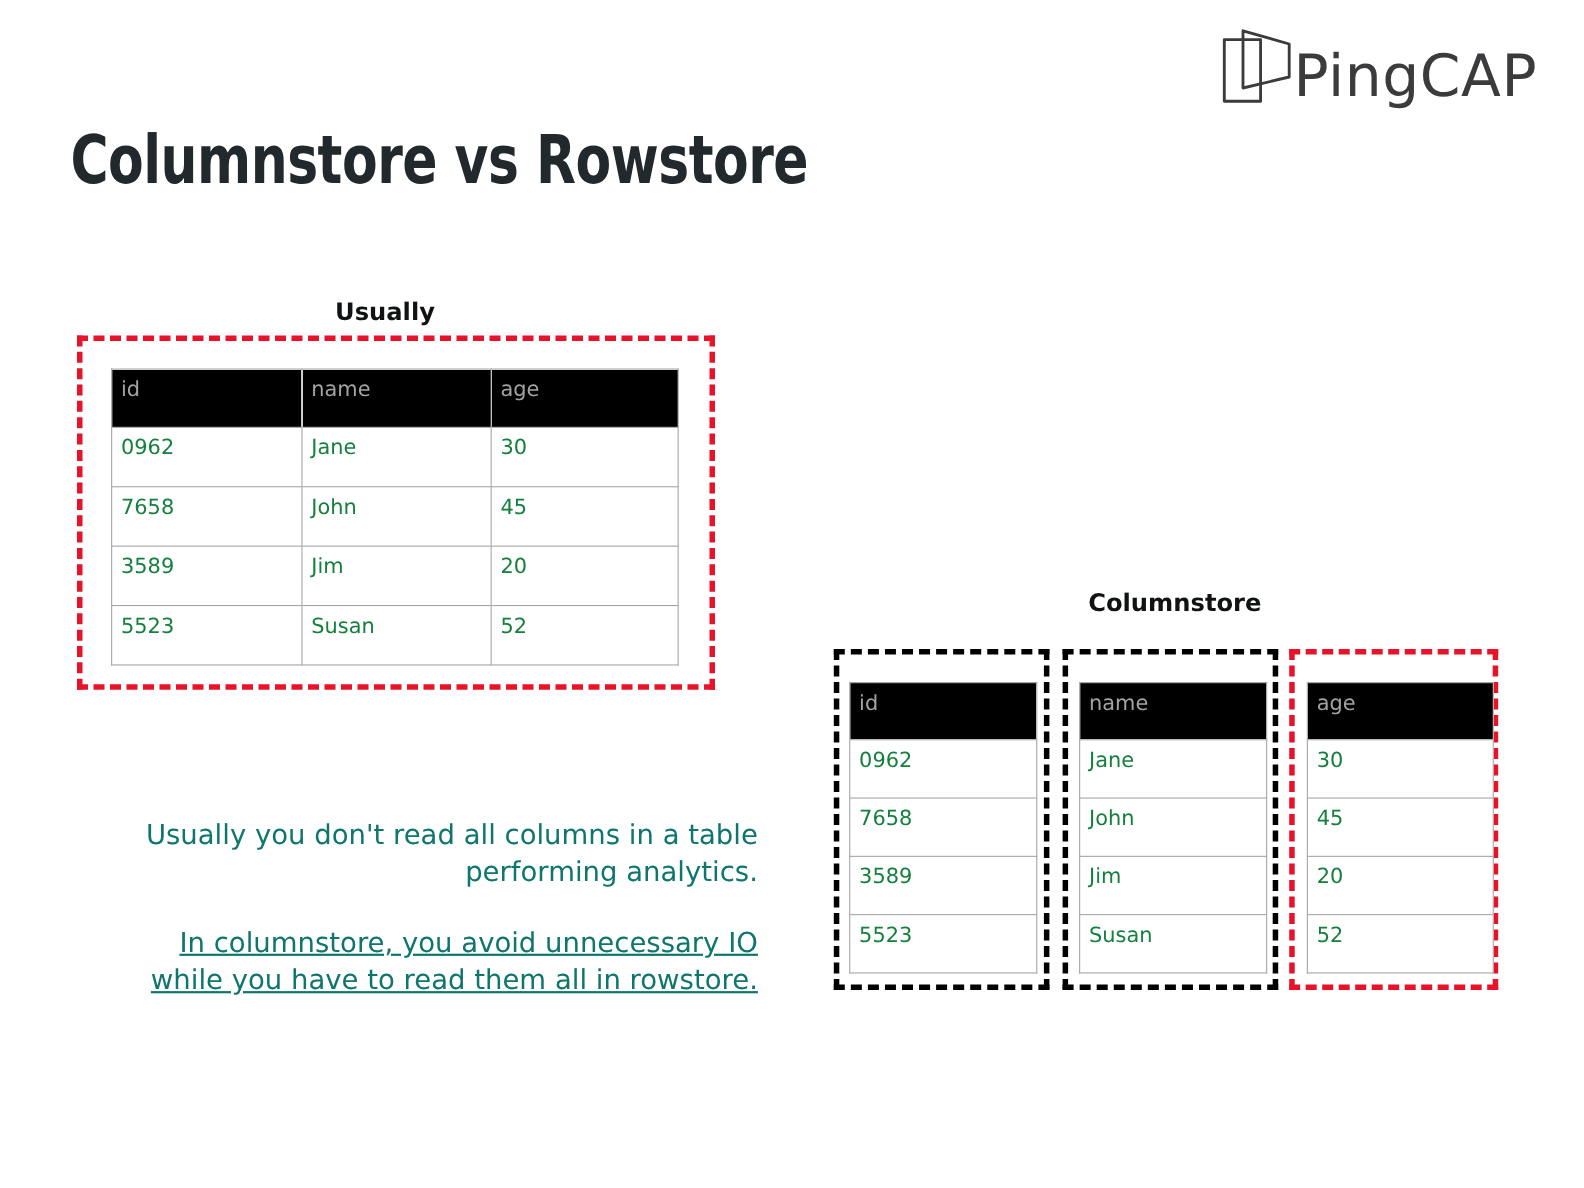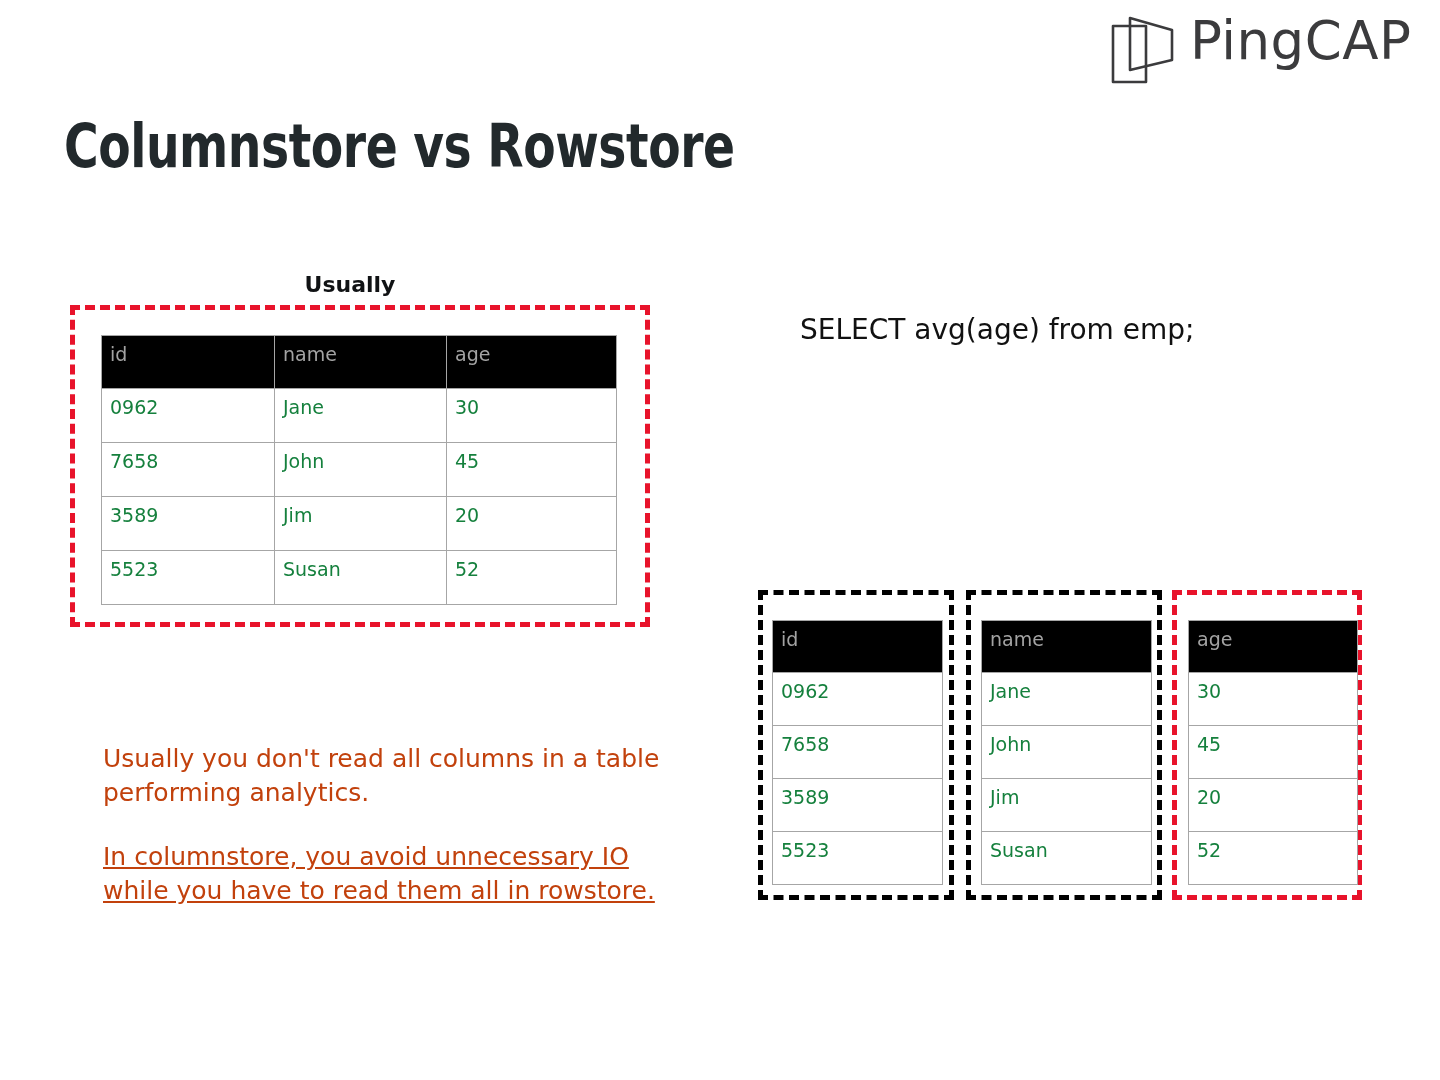--- a/index.html
+++ b/index.html
@@ -21,22 +21,21 @@
   }
 
   
   .logo {
     position: absolute;
     left: 1110px;
     top: 14px;
     width: 290px;
     height: 82px;
     display: flex;
-    align-items: flex-start;
-    gap: 14px;
+    align-items: flex-end;
   }
   .logo-mark {
     width: 66px;
     height: 72px;
     flex: 0 0 auto;
   }
   .logo-word {
     font-family: "DejaVu Sans", "Liberation Sans", sans-serif;
     font-size: 53px;
     letter-spacing: 0.5px;
@@ -134,26 +133,27 @@
     top: 313px;
     font-size: 28px;
     color: #111111;
     font-family: "DejaVu Sans", "Liberation Sans", sans-serif;
     white-space: nowrap;
   }
 
   
   .body-copy {
     position: absolute;
-    left: 103px;
+    left: 114px;
     width: 575px;
     font-size: 25px;
     line-height: 1.36;
-    color: #c2410c;
-    font-family: "DejaVu Sans", "Liberation Sans", sans-serif;
+    color: #0f766e;
+    font-family: "DejaVu Sans", "Liberation Sans", sans-serif;
+    text-align: right;
   }
   #body-para-1 { top: 742px; }
   #body-para-2 { top: 840px; text-decoration: underline; }
 </style>
 </head>
 <body>
 
 <div id="slide">
 
   <div class="logo">
@@ -204,22 +204,22 @@
         <td>20</td>
       </tr>
       <tr>
         <td>5523</td>
         <td>Susan</td>
         <td>52</td>
       </tr>
     </tbody>
   </table>
 
-  <div class="query-text">SELECT avg(age) from emp;</div>
-
+
+  <div class="section-caption" id="columnstore-caption">Columnstore</div>
 
   <div class="dash-box dash-black" style="left:758px; top:590px; width:196px; height:310px;"></div>
   <div class="dash-box dash-black" style="left:966px; top:590px; width:196px; height:310px;"></div>
   <div class="dash-box dash-red" style="left:1172px; top:590px; width:190px; height:310px;"></div>
 
   <table class="data-table col-table" id="col-table-id">
     <thead>
       <tr>
         <th>id</th>
       </tr>

